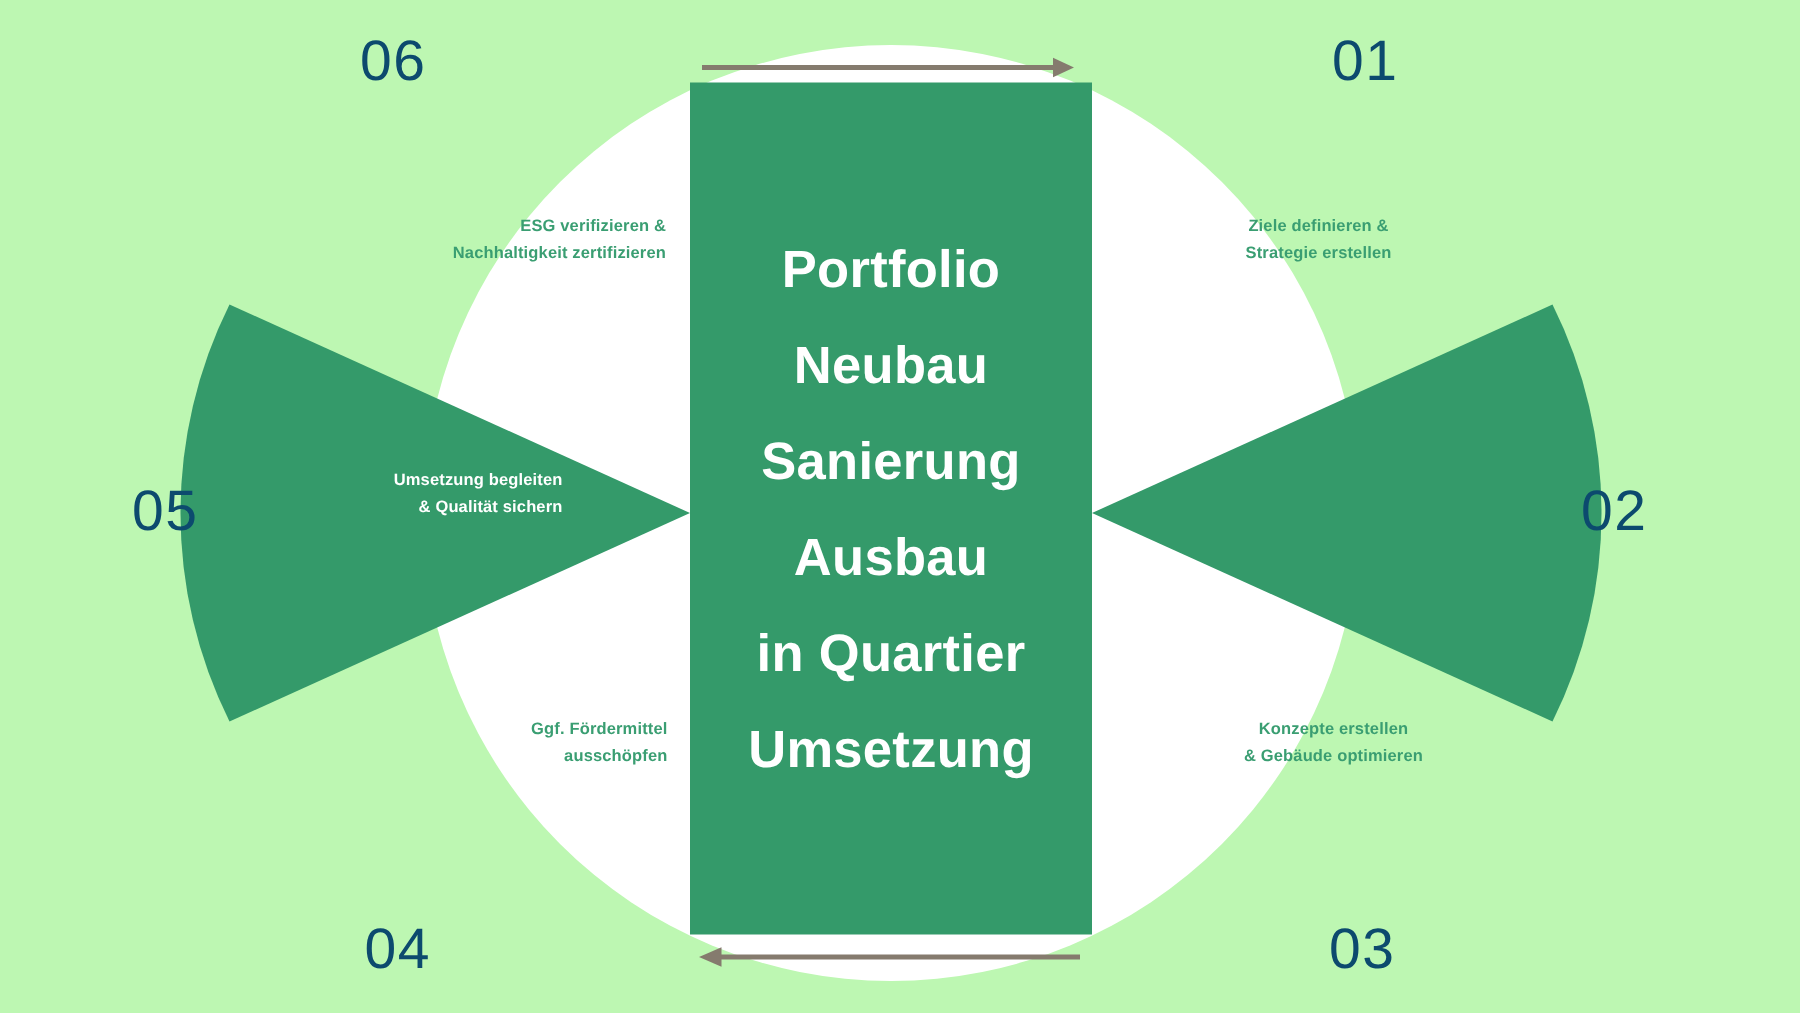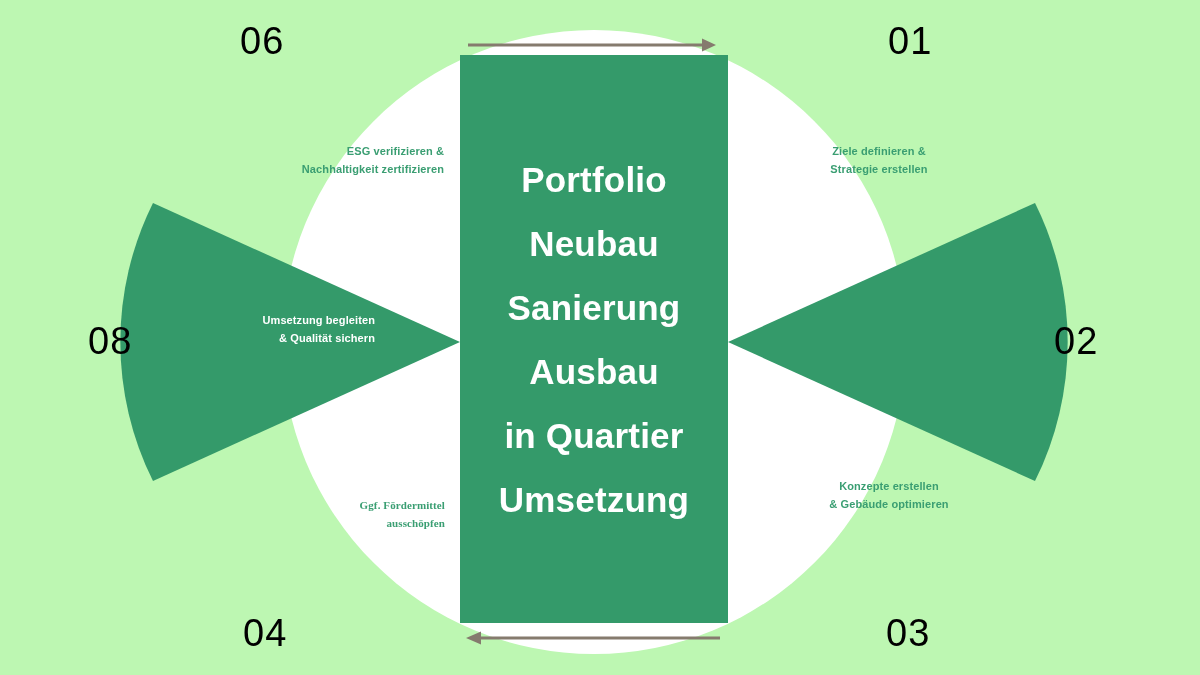--- a/index.html
+++ b/index.html
@@ -7,21 +7,21 @@
     width:1200px;height:675px;
     background:#bdf7b2;
     font-family:"Liberation Sans", sans-serif;
     overflow:hidden;
   }
   #stage{position:relative;width:1200px;height:675px;}
   #stage svg{position:absolute;top:0;left:0;}
 
   .num{
     position:absolute;
-    color:#000000;
+    color:#0c4a6e;
     font-size:38px;
     font-weight:400;
     letter-spacing:1px;
     line-height:1;
     white-space:nowrap;
   }
 
   .seg-label{
     position:absolute;
     font-size:11px;
@@ -82,30 +82,30 @@
   <div class="num" style="left:240px;top:22px;">06</div>
 
   <div class="num" style="left:888px;top:22px;">01</div>
 
   <div class="num" style="left:1054px;top:322px;">02</div>
 
   <div class="num" style="left:886px;top:614px;">03</div>
 
   <div class="num" style="left:243px;top:614px;">04</div>
 
-  <div class="num" style="left:88px;top:322px;">08</div>
+  <div class="num" style="left:88px;top:322px;">05</div>
 
   <div class="seg-label on-white align-left" style="left:754px;top:142px;width:250px;">Ziele definieren &amp;
 Strategie erstellen</div>
 
 
   <div class="seg-label on-white align-left" style="left:754px;top:477px;width:270px;">Konzepte erstellen
 &amp; Gebäude optimieren</div>
 
-  <div class="seg-label on-white align-right" style="left:220px;top:496px;width:225px;font-family:Liberation Serif, serif;">Ggf. Fördermittel
+  <div class="seg-label on-white align-right" style="left:220px;top:477px;width:225px;">Ggf. Fördermittel
 ausschöpfen</div>
 
   <div class="seg-label on-green align-right" style="left:130px;top:311px;width:245px;">Umsetzung begleiten
 &amp; Qualität sichern</div>
 
   <div class="seg-label on-white align-right" style="left:166px;top:142px;width:278px;">ESG verifizieren &amp;
 Nachhaltigkeit zertifizieren</div>
 
   <div id="center-stack">
     <div class="cline">Portfolio</div>

